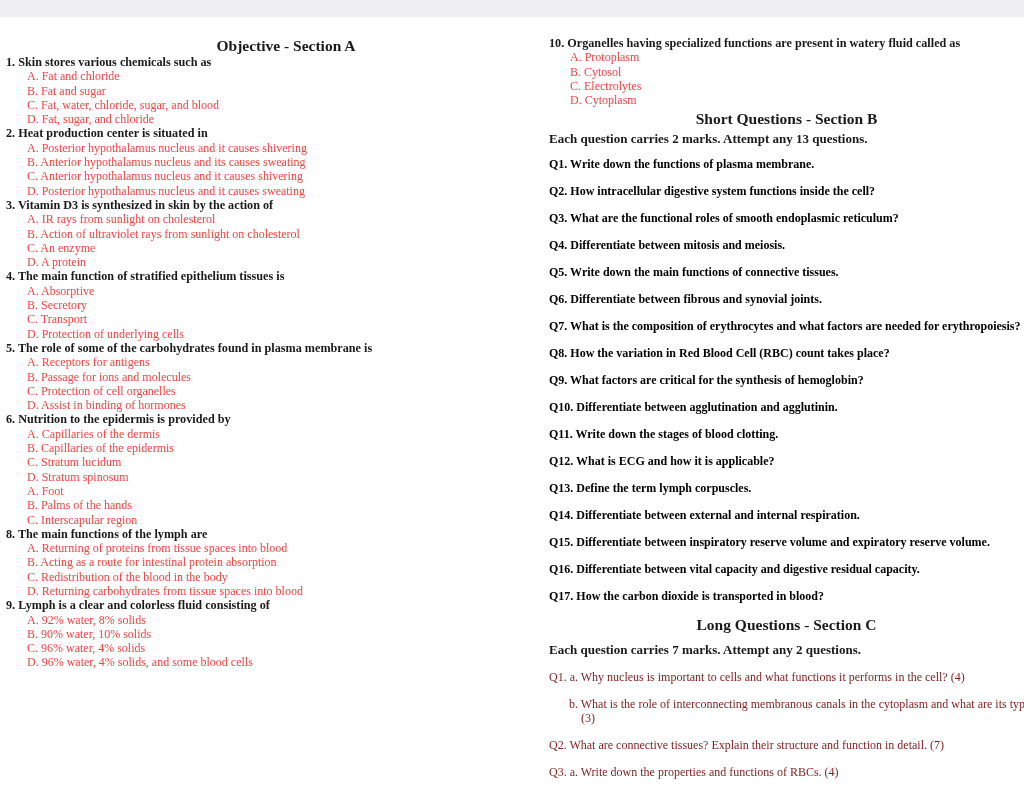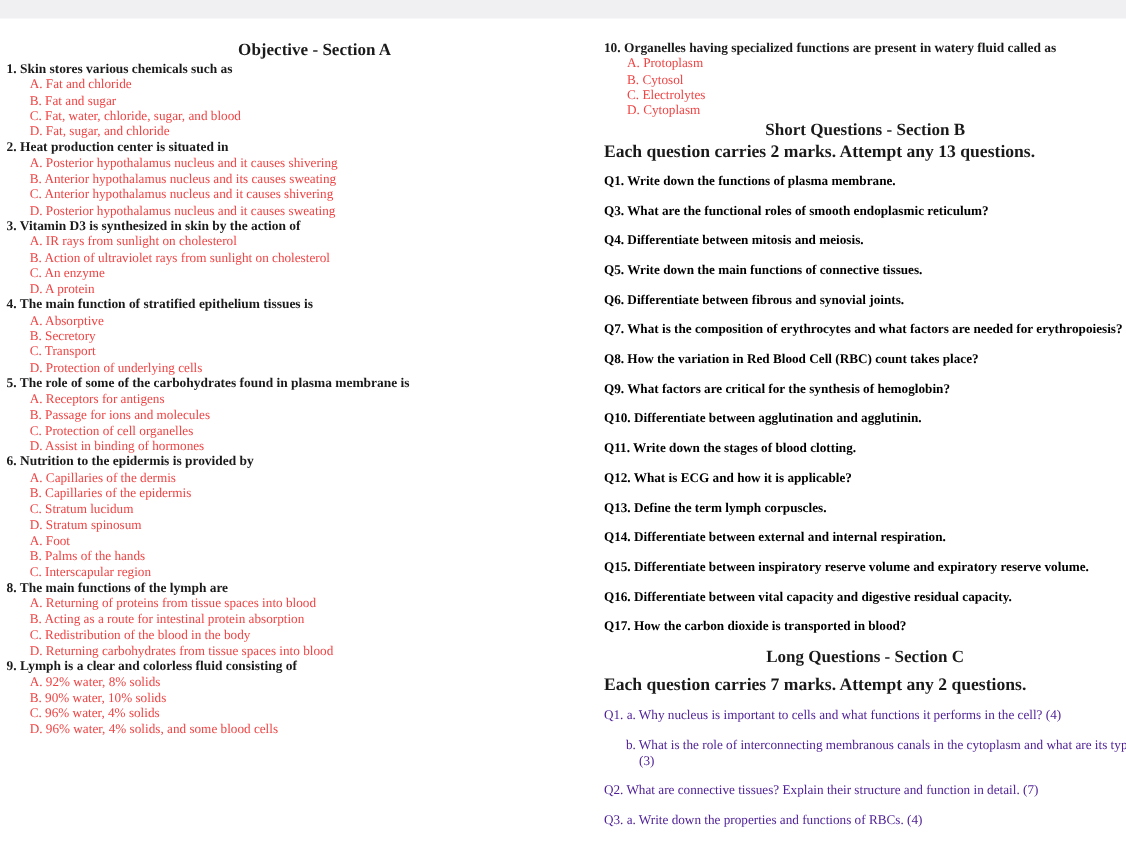--- a/index.html
+++ b/index.html
@@ -10,23 +10,23 @@
   }
   .topbar { position: absolute; left: 0; top: 0; width: 1024px; height: 17px; background: #f0f0f2; }
   .page { position: absolute; left: 0; top: 17px; width: 1024px; height: 614px; background: #fff; }
   .col-left { position: absolute; left: 6px; top: 19px; width: 520px; }
   .col-right { position: absolute; left: 549px; top: 19px; width: 475px; white-space: nowrap; overflow: hidden; }
   .section-title { font-weight: bold; font-size: 15.5px; text-align: center; line-height: 19px; }
   .col-left .section-title { padding-left: 40px; }
   .q { font-weight: bold; font-size: 12.2px; line-height: 14.3px; }
   .q.wrap { padding-left: 12px; text-indent: -12px; }
   .opt { font-size: 12px; line-height: 14.3px; padding-left: 21px; color: #ef4444; }
-  .instr { font-weight: bold; font-size: 16px; line-height: 14px; margin-top: 4px; }
+  .instr { font-weight: bold; font-size: 13px; line-height: 14px; margin-top: 4px; }
   .sq { font-size: 12px; line-height: 14px; margin-top: 13px; color: #000000; font-weight: bold; }
-  .lq { font-size: 12px; line-height: 14px; color: #4c1d95; }
+  .lq { font-size: 12px; line-height: 14px; color: #7f1d1d; }
   .lq-wrap { padding-left: 32px; text-indent: -12px; white-space: normal; width: 470px; }
   .title-b { margin-top: 2px; }
   .title-c { margin-top: 12px; }
 </style>
 </head>
 <body>
 
 <div class="topbar"></div>
 
 <div class="page">
@@ -86,20 +86,21 @@
         <div class="opt">A. Protoplasm</div>
         <div class="opt">B. Cytosol</div>
         <div class="opt">C. Electrolytes</div>
         <div class="opt">D. Cytoplasm</div>
       </div>
 
     <div class="section-title title-b">Short Questions - Section B</div>
     <div class="instr">Each question carries 2 marks. Attempt any 13 questions.</div>
     <div id="short-questions">
         <div class="sq" style="margin-top: 11px;">Q1. Write down the functions of plasma membrane.</div>
+        <div class="sq">Q2. How intracellular digestive system functions inside the cell?</div>
         <div class="sq">Q3. What are the functional roles of smooth endoplasmic reticulum?</div>
         <div class="sq">Q4. Differentiate between mitosis and meiosis.</div>
         <div class="sq">Q5. Write down the main functions of connective tissues.</div>
         <div class="sq">Q6. Differentiate between fibrous and synovial joints.</div>
         <div class="sq">Q7. What is the composition of erythrocytes and what factors are needed for erythropoiesis?</div>
         <div class="sq">Q8. How the variation in Red Blood Cell (RBC) count takes place?</div>
         <div class="sq">Q9. What factors are critical for the synthesis of hemoglobin?</div>
         <div class="sq">Q10. Differentiate between agglutination and agglutinin.</div>
         <div class="sq">Q11. Write down the stages of blood clotting.</div>
         <div class="sq">Q12. What is ECG and how it is applicable?</div>

